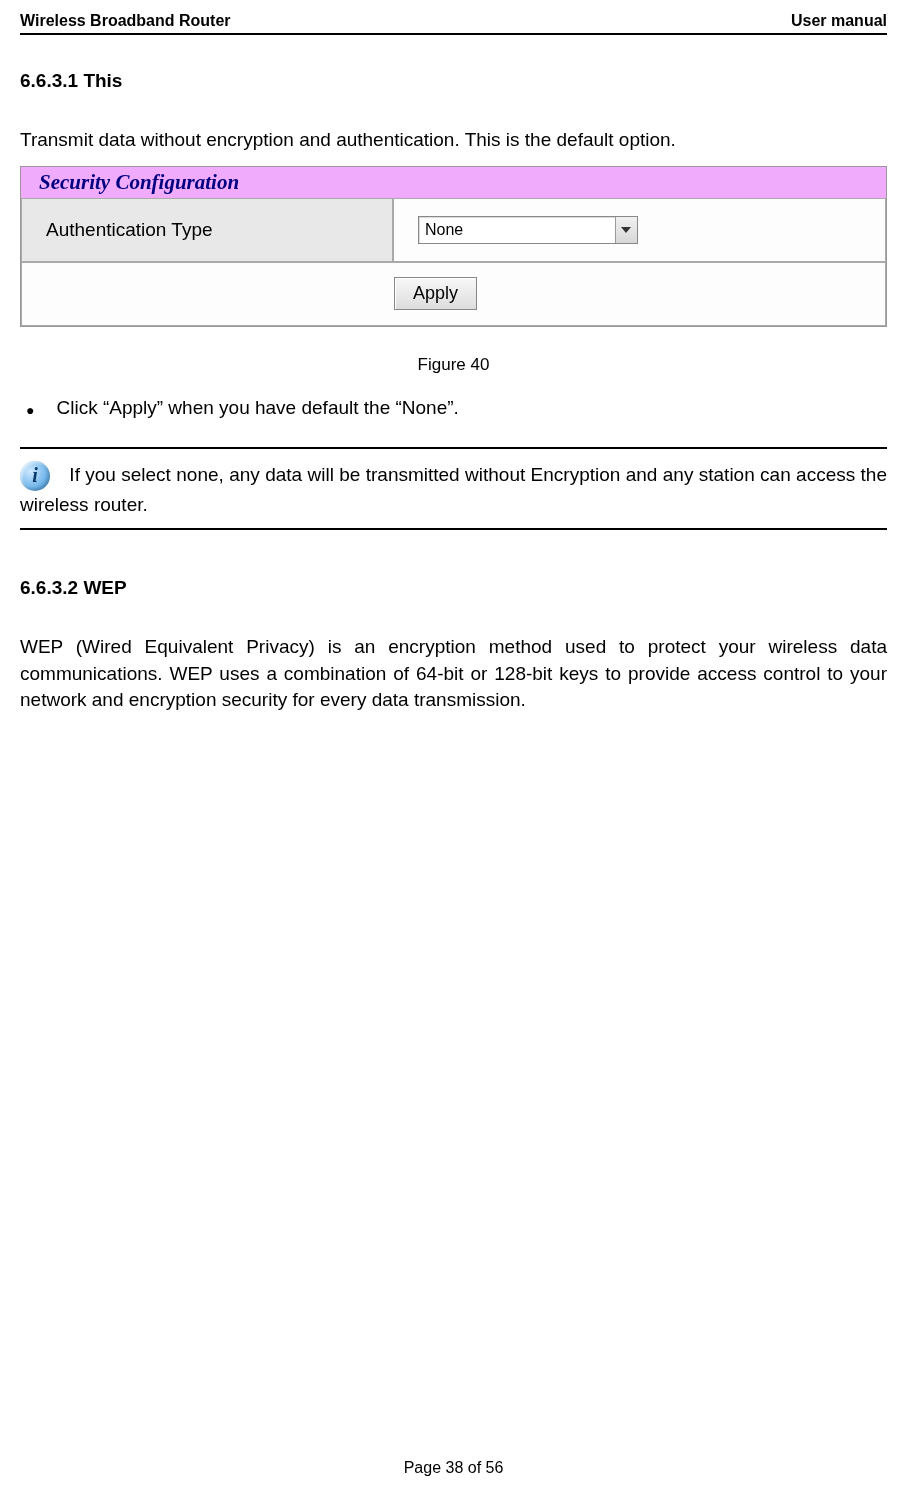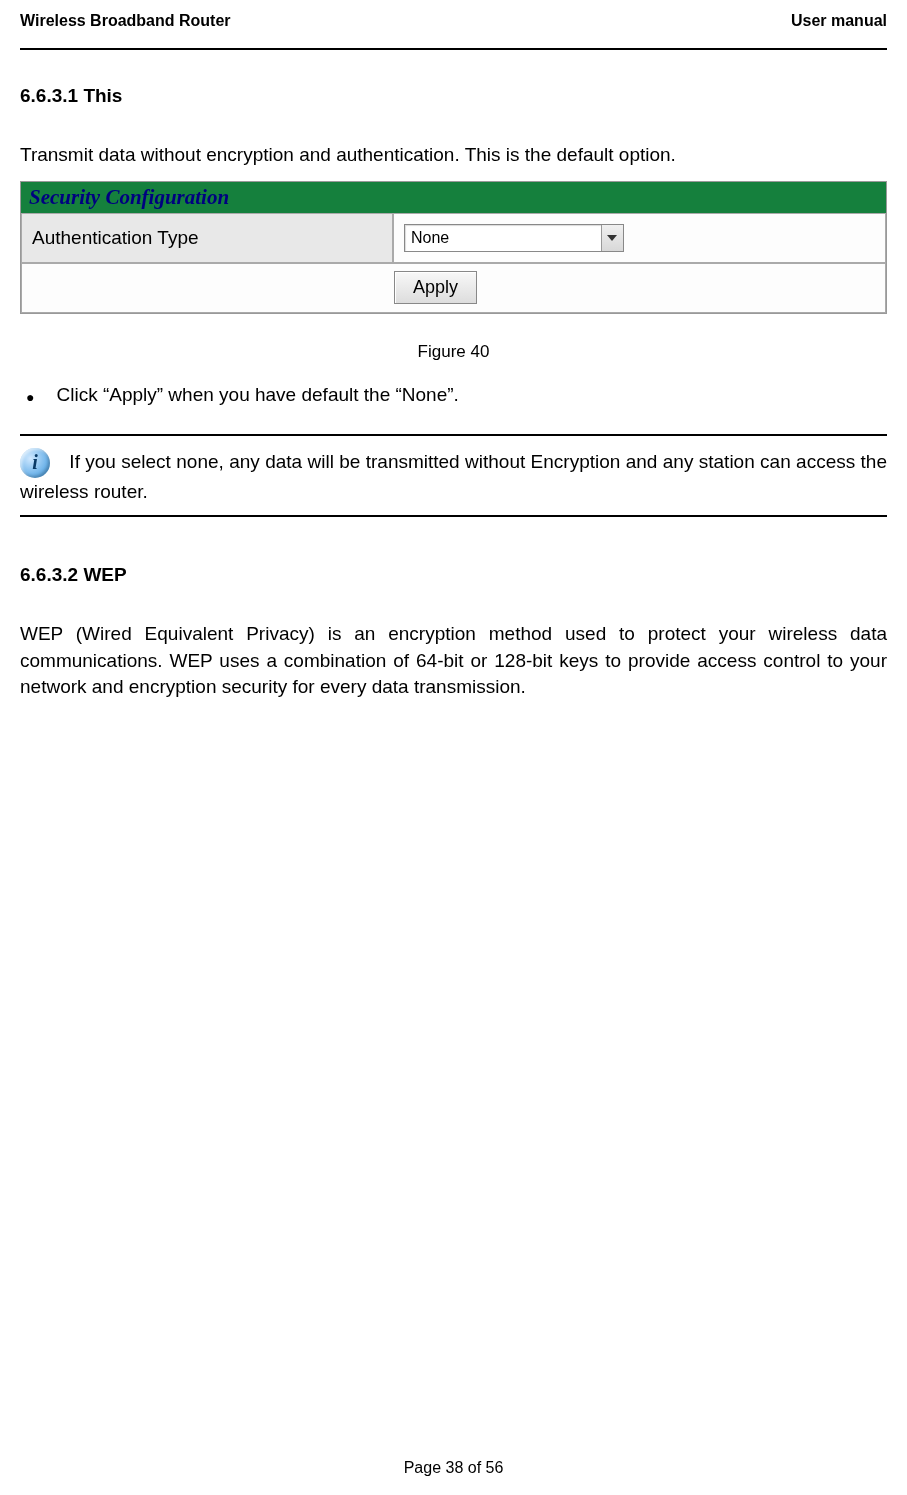--- a/index.html
+++ b/index.html
@@ -20,21 +20,21 @@
       height: 100%;
       display: flex;
       flex-direction: column;
     }
     .header-row {
       display: flex;
       justify-content: space-between;
       font-weight: bold;
       font-size: 16px;
       border-bottom: 2px solid #000;
-      padding-bottom: 18px;
+      padding-bottom: 3px;
       margin-bottom: 35px;
     }
     .section-heading {
       font-weight: bold;
       font-size: 19px;
       margin-bottom: 35px;
     }
     .body-text {
       font-size: 19px;
       line-height: 1.4;
@@ -49,33 +49,33 @@
     .sec-config {
       border: 1px solid #999;
       background: #f5f5f5;
     }
     .sec-title {
       font-family: "Times New Roman", serif;
       font-size: 21px;
       font-weight: bold;
       font-style: italic;
       color: #000080;
-      padding: 3px 8px;
-      background: #15803d;
+      padding: 3px 18px;
+      background: #f0abfc;
     }
     .sec-table {
       width: 100%;
       border-collapse: separate;
       border-spacing: 0;
     }
     .sec-table td {
       border: 1px solid #aaa;
-      padding: 6px 10px;
+      padding: 6px 24px;
       background: #fdfdfd;
-      height: 50px;
+      height: 64px;
     }
     .sec-table td.label-cell {
       background: #e8e8e8;
       width: 43%;
       font-family: Arial, sans-serif;
       font-size: 19px;
     }
     .sec-table td.apply-row {
       background: #fdfdfd;
     }

